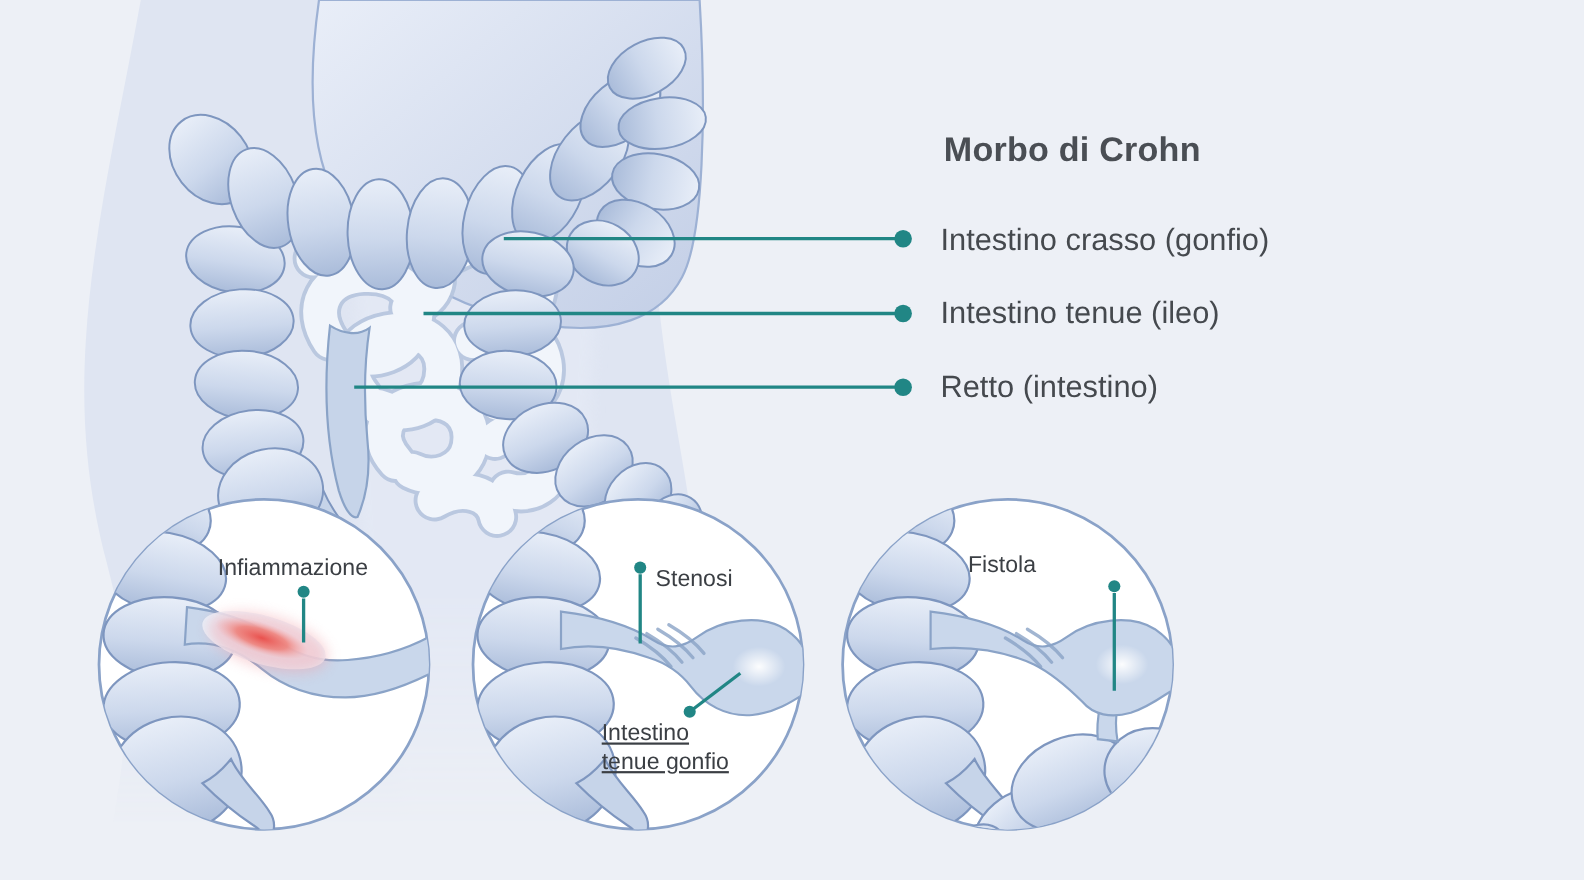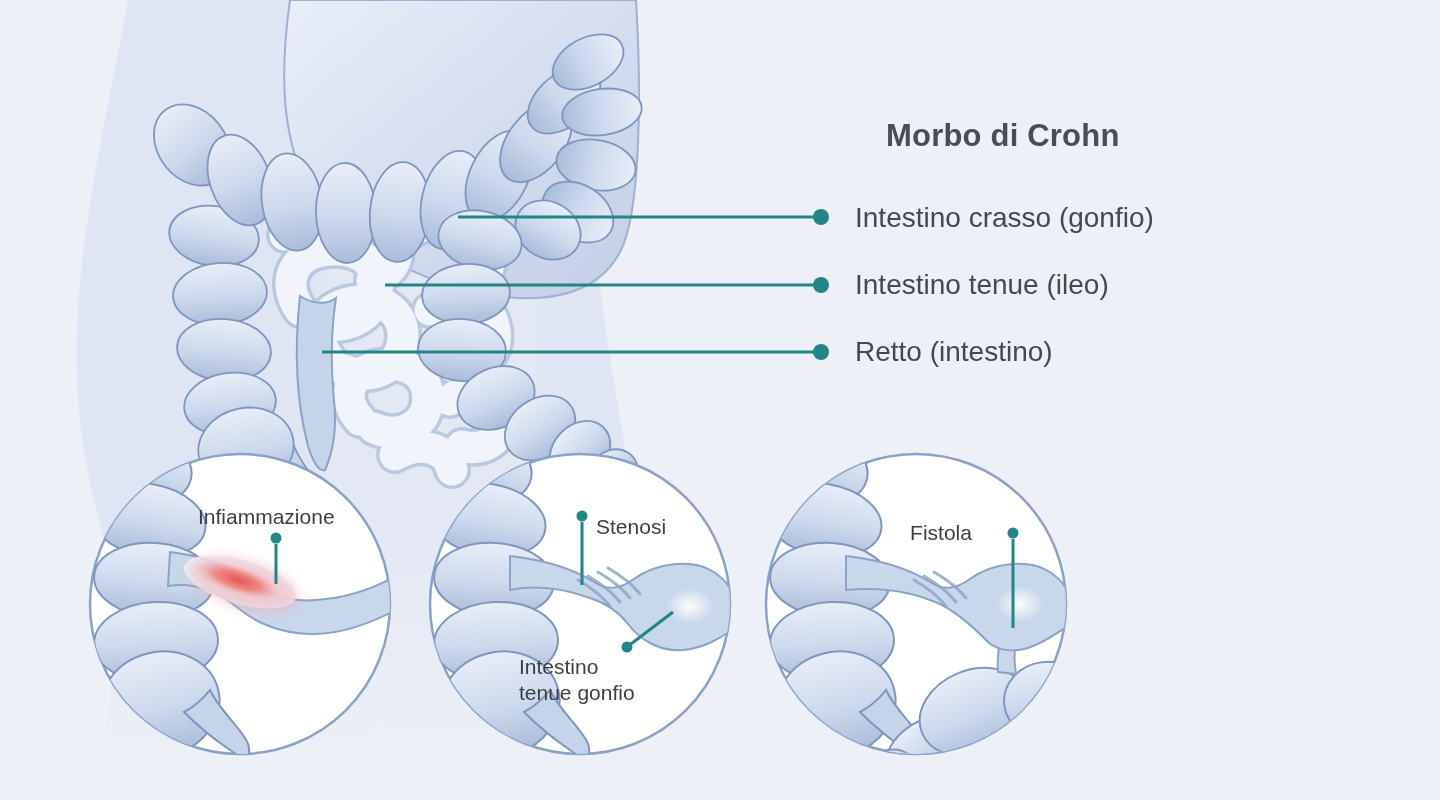--- a/index.html
+++ b/index.html
@@ -1,28 +1,28 @@
 <!DOCTYPE html>
 <html><head>
 <meta charset="utf-8">
 <style>
   html,body{margin:0;padding:0;}
   body{font-family:"Liberation Sans","DejaVu Sans",sans-serif;background:#edf0f6;}
   .stage{position:relative;width:1440px;height:800px;background:#edf0f6;overflow:hidden;}
   .stage svg{position:absolute;left:0;top:0;}
-  .title{position:absolute;left:886px;top:118px;font-size:31px;font-weight:700;color:#4a4e54;letter-spacing:.2px;}
+  .title{position:absolute;left:858px;top:118px;font-size:31px;font-weight:700;color:#4a4e54;letter-spacing:.2px;}
   .anat-label{position:absolute;left:855px;height:36px;line-height:36px;font-size:28px;color:#45494e;}
   .anat-label.l1{top:200px;}
   .anat-label.l2{top:267px;}
   .anat-label.l3{top:334px;}
   .inset-caption{position:absolute;font-size:21px;color:#3b3f44;line-height:26px;}
   .cap-infiammazione{left:198px;top:504px;width:176px;}
   .cap-stenosi{left:596px;top:514px;text-align:center;}
-  .cap-gonfio{left:519px;top:654px;white-space:pre-line;}
-  .cap-fistola{left:880px;top:520px;width:122px;text-align:center;}
+  .cap-gonfio{left:547px;top:654px;white-space:pre-line;text-decoration:underline;}
+  .cap-fistola{left:880px;top:501px;width:122px;text-align:left;}
 </style>
 </head>
 <body>
 
 <div class="stage">
 
 <svg width="1440" height="800" viewBox="0 0 1440 800">
   <defs>
     <linearGradient id="gutGrad" x1="0" y1="0" x2="0" y2="1">
       <stop offset="0" stop-color="#e8eef8"></stop>

